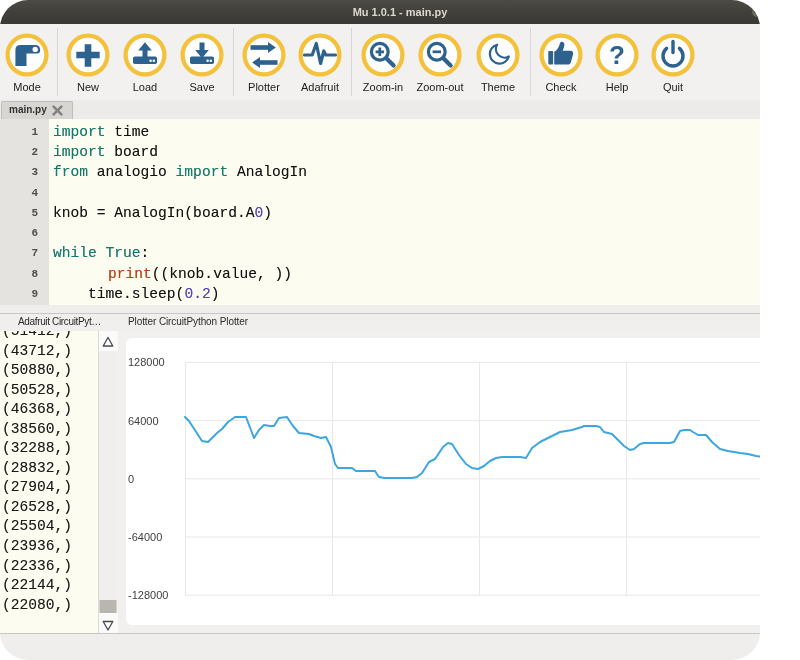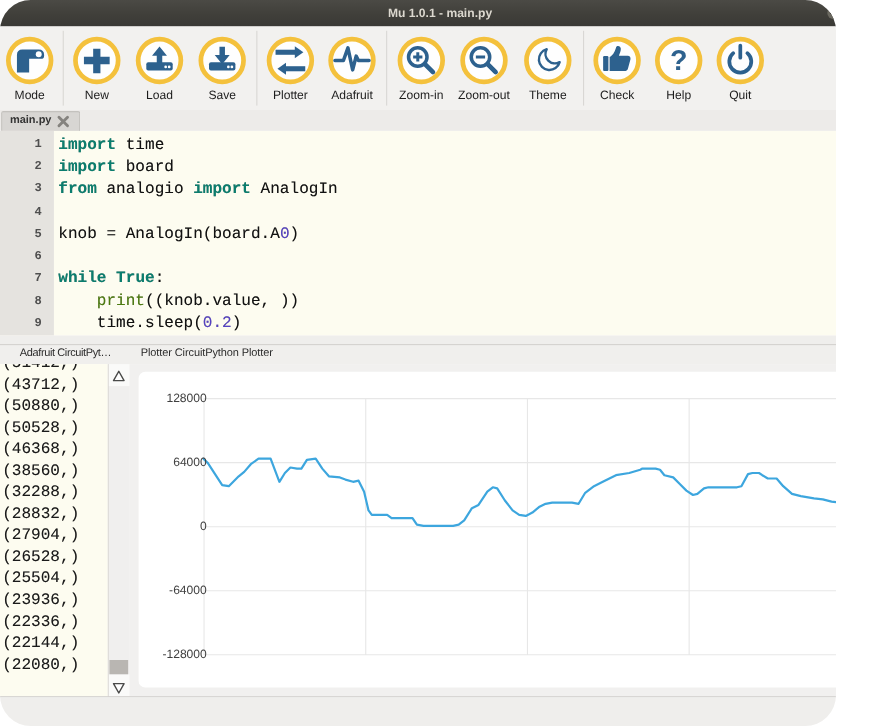--- a/index.html
+++ b/index.html
@@ -15,34 +15,34 @@
 .blabel{top:80px;height:14px;line-height:14px;font-size:11px;color:#1c1c1c;text-align:center;}
 
 #tabstrip{left:0;top:100px;width:800px;height:19px;background:#edebe9;}
 #tab{left:1px;top:101px;width:72px;height:18px;background:#d8d6d3;border:1px solid #c0beba;border-bottom:none;border-radius:2px 2px 0 0;box-sizing:border-box;}
 #tabtext{left:9px;top:102px;font-size:10px;font-weight:bold;color:#333;line-height:16px;}
 
 #editor{left:0;top:119px;width:800px;height:186px;background:#fdfcf0;}
 #gutter{left:0;top:119px;width:49px;height:186px;background:#e5e3df;}
 #lnums{left:0;top:121.9px;width:38px;text-align:right;font-family:"Liberation Mono",monospace;font-size:11px;font-weight:bold;line-height:20.25px;color:#4f4f4f;}
 #code{left:53px;top:121.9px;font-family:"Liberation Mono",monospace;font-size:14.6px;line-height:20.25px;color:#111;white-space:pre;text-shadow:0 0 0.6px rgba(0,0,0,0.35);}
-.k{color:#0a7d6e;font-weight:bold;}
-.b{color:#4d7c0f;}
+.k{color:#0a7d6e;}
+.b{color:#c2410c;margin-left:20px;}
 .n{color:#5642c4;}
 
 #split{left:0;top:305px;width:800px;height:8px;background:#efeeec;border-bottom:1px solid #cac8c5;}
 #pheads{left:0;top:314px;width:800px;height:17px;background:#f0efed;}
 .phead{top:316px;font-size:10px;font-weight:400;color:#2b2b2b;letter-spacing:-0.1px;}
 
 #serial{left:0;top:331px;width:98px;height:302px;background:#fdfcf0;overflow:hidden;}
 #serialtxt{margin:0;margin-top:-9px;padding-left:2px;font-family:"Liberation Mono",monospace;font-size:14.6px;line-height:19.55px;color:#1a1a1a;text-shadow:0 0 0.6px rgba(0,0,0,0.35);}
 #sbar{left:98px;top:331px;width:20px;height:302px;background:#f0efee;border-left:1px solid #dddbd8;box-sizing:border-box;}
 #plotbg{left:118px;top:331px;width:682px;height:302px;background:#f1f0ef;}
 #plotcard{left:126px;top:338px;width:668px;height:287px;background:#ffffff;border-radius:6px;}
-.ylab{width:60px;text-align:right;font-size:11px;color:#404040;line-height:12px;}
+.ylab{width:60px;font-size:11px;color:#404040;line-height:12px;}
 
 #statusline{left:0;top:633px;width:800px;height:1px;background:#c9c7c4;}
 #status{left:0;top:634px;width:800px;height:26px;background:#efeeec;}
 #adafruit{right:50px;top:641px;font-size:11px;font-weight:bold;color:#2e2e2e;margin-top:28px;}
 </style>
 </head>
 <body>
 <div id="win">
   <div id="titlebar" class="abs"></div>
   <div id="title" class="abs">Mu 1.0.1 - main.py</div>

